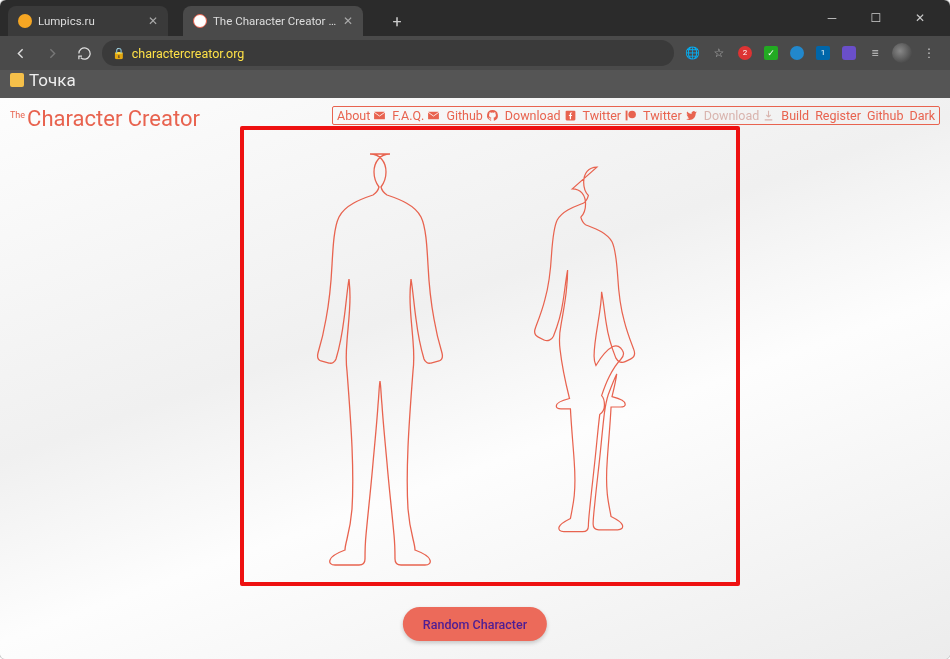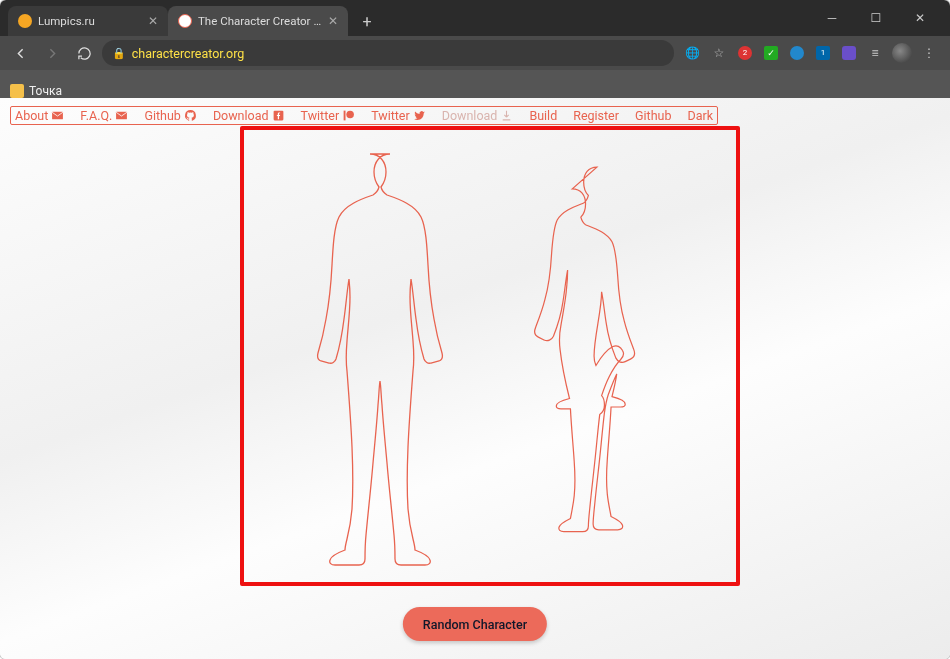--- a/index.html
+++ b/index.html
@@ -1,60 +1,60 @@
 <!DOCTYPE html>
 <html><head>
 <meta charset="utf-8">
 <style>
 * { margin: 0; padding: 0; box-sizing: border-box; font-family: -apple-system, BlinkMacSystemFont, "Segoe UI", Roboto, Arial, sans-serif; }
 body { width: 950px; height: 659px; background: #fff; overflow: hidden; border-radius: 6px; box-shadow: 0 0 0 1px #ccc; }
 
 
 .titlebar { height: 36px; background: #2b2b2b; display: flex; align-items: flex-end; padding: 0 8px 0 8px; color: #ccc; }
-.tabs { display: flex; align-items: flex-end; gap: 0; height: 100%; flex: 1; }
+.tabs { display: flex; align-items: flex-end; gap: 15px; height: 100%; flex: 1; }
 .tab { height: 30px; padding: 0 10px; display: flex; align-items: center; gap: 6px; font-size: 12px; color: #ddd; border-top-left-radius: 8px; border-top-right-radius: 8px; min-width: 160px; max-width: 180px; position: relative; cursor: pointer; }
 .tab.inactive { background: #3a3a3a; }
 .tab.active { background: #4a4a4a; }
 .tab .favicon { width: 14px; height: 14px; border-radius: 50%; flex-shrink: 0; }
 .tab .title { white-space: nowrap; overflow: hidden; text-overflow: ellipsis; flex: 1; font-size: 11.5px; }
 .tab .close { font-size: 12px; color: #aaa; cursor: pointer; }
 .newtab { width: 26px; height: 26px; display: flex; align-items: center; justify-content: center; color: #ccc; cursor: pointer; font-size: 16px; margin-left: 6px; margin-bottom: 2px; }
 .winbtns { display: flex; align-items: center; gap: 0; height: 100%; }
 .winbtn { width: 44px; height: 30px; display: flex; align-items: center; justify-content: center; color: #ccc; cursor: pointer; font-size: 12px; }
 
 .toolbar { height: 34px; background: #4a4a4a; display: flex; align-items: center; padding: 0 6px; gap: 4px; }
 .navbtn { width: 28px; height: 28px; display: flex; align-items: center; justify-content: center; color: #ddd; cursor: pointer; border-radius: 14px; }
 .navbtn.disabled { color: #777; }
 .addrbar { flex: 1; height: 26px; background: #3a3a3a; border-radius: 13px; display: flex; align-items: center; padding: 0 10px; gap: 6px; color: #ddd; font-size: 12.5px; }
 .lock { font-size: 11px; color: #bbb; }
 .url { color: #fde047; }
 .ext-icons { display: flex; align-items: center; gap: 8px; padding: 0 6px; }
 .ext { width: 18px; height: 18px; display: flex; align-items: center; justify-content: center; cursor: pointer; font-size: 12px; }
 .avatar { width: 20px; height: 20px; border-radius: 50%; background: radial-gradient(circle at 40% 40%, #888, #333); }
 
-.bookbar { height: 28px; background: #555; display: flex; align-items: flex-end; padding: 0 10px; gap: 6px; font-size: 12px; color: #eee; }
+.bookbar { height: 28px; background: #555; display: flex; align-items: flex-start; padding: 0 10px; gap: 6px; font-size: 17px; color: #eee; }
 .bookmark { display: flex; align-items: center; gap: 5px; cursor: pointer; }
 .bm-icon { width: 14px; height: 14px; background: #f5c04a; border-radius: 2px; }
 
 
 .page { height: calc(659px - 36px - 34px - 28px); background: linear-gradient(160deg, #fdfdfd 0%, #f0f0f0 40%, #fdfdfd 60%, #ececec 100%); position: relative; overflow: hidden; }
 .site-header { display: flex; align-items: flex-start; justify-content: space-between; padding: 8px 10px 0 10px; }
 .logo { color: #e8634f; font-size: 22px; font-weight: 400; cursor: pointer; }
 .logo sup { font-size: 9px; vertical-align: super; margin-right: 2px; }
-.topnav { display: flex; align-items: center; gap: 16px; border: 1px solid #e8634f; border-radius: 2px; padding: 1px 4px; font-size: 12.5px; }
+.topnav { display: flex; align-items: center; gap: 6px; border: 1px solid #e8634f; border-radius: 2px; padding: 1px 4px; font-size: 12.5px; }
 .topnav a { color: #e8634f; text-decoration: none; display: flex; align-items: center; gap: 3px; cursor: pointer; }
 .topnav a.muted { color: #d9b4ae; justify-content: flex-end; }
 .nav-ico { display: inline-flex; width: 13px; height: 13px; align-items: center; justify-content: center; }
 .nav-ico svg { width: 13px; height: 13px; }
 
 .canvas-frame { position: absolute; left: 240px; top: 28px; width: 500px; height: 460px; border: 4px solid #e11; border-radius: 2px; background: rgba(255,255,255,0); }
 .characters { width: 100%; height: 100%; display: flex; align-items: center; justify-content: center; gap: 30px; }
 .characters svg { stroke: #e8634f; stroke-width: 1.3; fill: none; }
 
-.rand-btn { position: absolute; left: 50%; transform: translateX(-50%); bottom: 18px; background: #ec6a5a; color: #0f172a; border: none; border-radius: 20px; height: 34px; padding: 0 20px; font-size: 12.5px; font-weight: 500; cursor: pointer; box-shadow: 0 2px 4px rgba(0,0,0,.2); }
+.rand-btn { position: absolute; left: 50%; transform: translateX(-50%); bottom: 18px; background: #ec6a5a; color: #4c1d95; border: none; border-radius: 20px; height: 34px; padding: 0 20px; font-size: 12.5px; font-weight: 500; cursor: pointer; box-shadow: 0 2px 4px rgba(0,0,0,.2); }
 </style>
 </head>
 <body>
 
 <div class="titlebar">
   <div class="tabs">
     <div class="tab inactive">
       <span class="favicon" style="background:#f5a623"></span>
       <span class="title">Lumpics.ru</span>
       <span class="close">✕</span>
@@ -121,20 +121,23 @@
 <div class="bookbar">
   <div class="bookmark">
     <span class="bm-icon"></span>
     <span>Точка</span>
   </div>
 </div>
 
 <div class="page">
 
   <div class="site-header">
+    <div class="logo">
+      <sup>The</sup><span>Character Creator</span>
+    </div>
     <div class="topnav">
       <a>
           <span>About</span>
           <span class="nav-ico">
             <svg viewBox="0 0 24 24" fill="#e8634f">
               <rect x="2" y="5" width="20" height="14" rx="1"></rect>
               <path d="M2 6l10 7 10-7" stroke="#fff" stroke-width="1.5" fill="none"></path>
             </svg>
           </span>
         </a>

